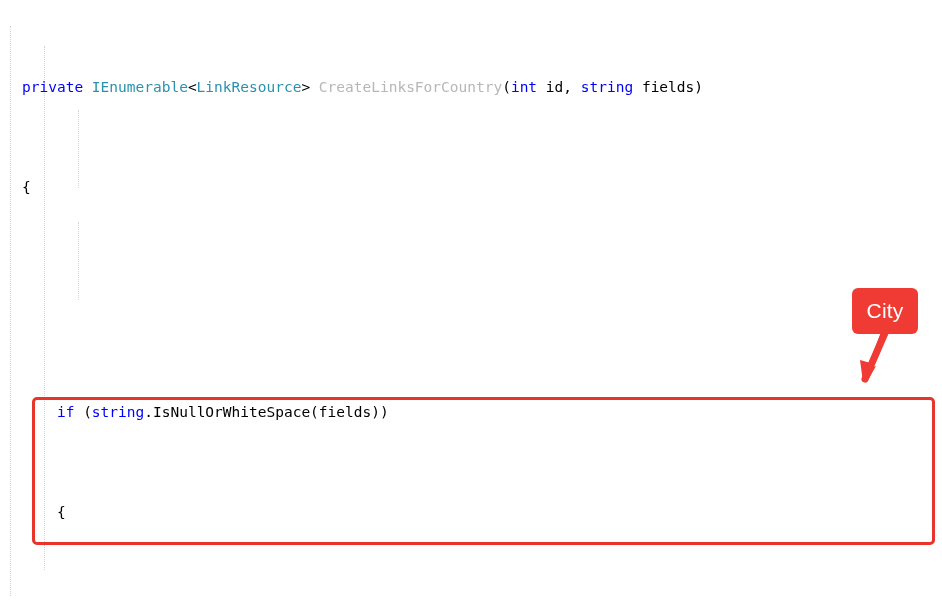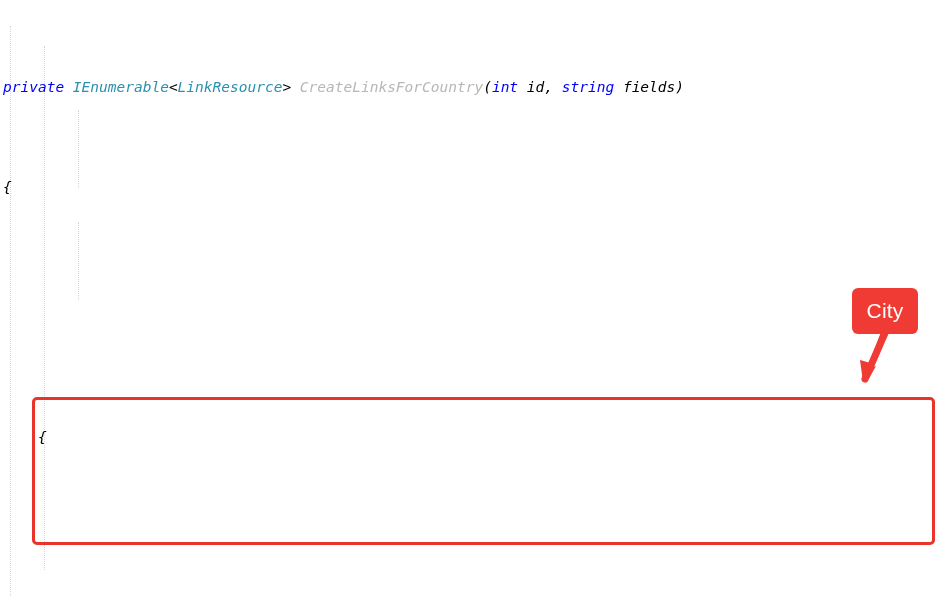--- a/index.html
+++ b/index.html
@@ -40,23 +40,22 @@
     left: 0;
     top: 0;
     width: 942px;
     font-size: 14.5px;
     line-height: 25px;
     white-space: pre;
     color: #000000;
   }
   .line {
     height: 25px;
-    padding-left: 3px;
+    padding-left: 22px;
     white-space: pre;
-    font-style: italic;
   }
 
   
   .kw   { color: #0000ff; }            
   .typ  { color: #2b91af; }            
   .dim  { color: #b7b7b7; }            
   .plain{ color: #000000; }
 
   
   #highlight-box {
@@ -108,20 +107,21 @@
 
   <div class="code">
 
     <div class="line"><span class="kw">private</span> <span class="typ">IEnumerable</span><span class="plain">&lt;</span><span class="typ">LinkResource</span><span class="plain">&gt;</span> <span class="dim">CreateLinksForCountry</span><span class="plain">(</span><span class="kw">int</span> <span class="plain">id</span><span class="plain">, </span><span class="kw">string</span> <span class="plain">fields</span><span class="plain">)</span></div>
 
     <div class="line"><span class="plain">{</span></div>
 
 
     <div class="line">&nbsp;</div>
 
+    <div class="line"><span class="plain">    </span><span class="kw">if</span> <span class="plain">(</span><span class="kw">string</span><span class="plain">.IsNullOrWhiteSpace(fields))</span></div>
 
     <div class="line"><span class="plain">    {</span></div>
 
     
 
     
 
     
 
     

